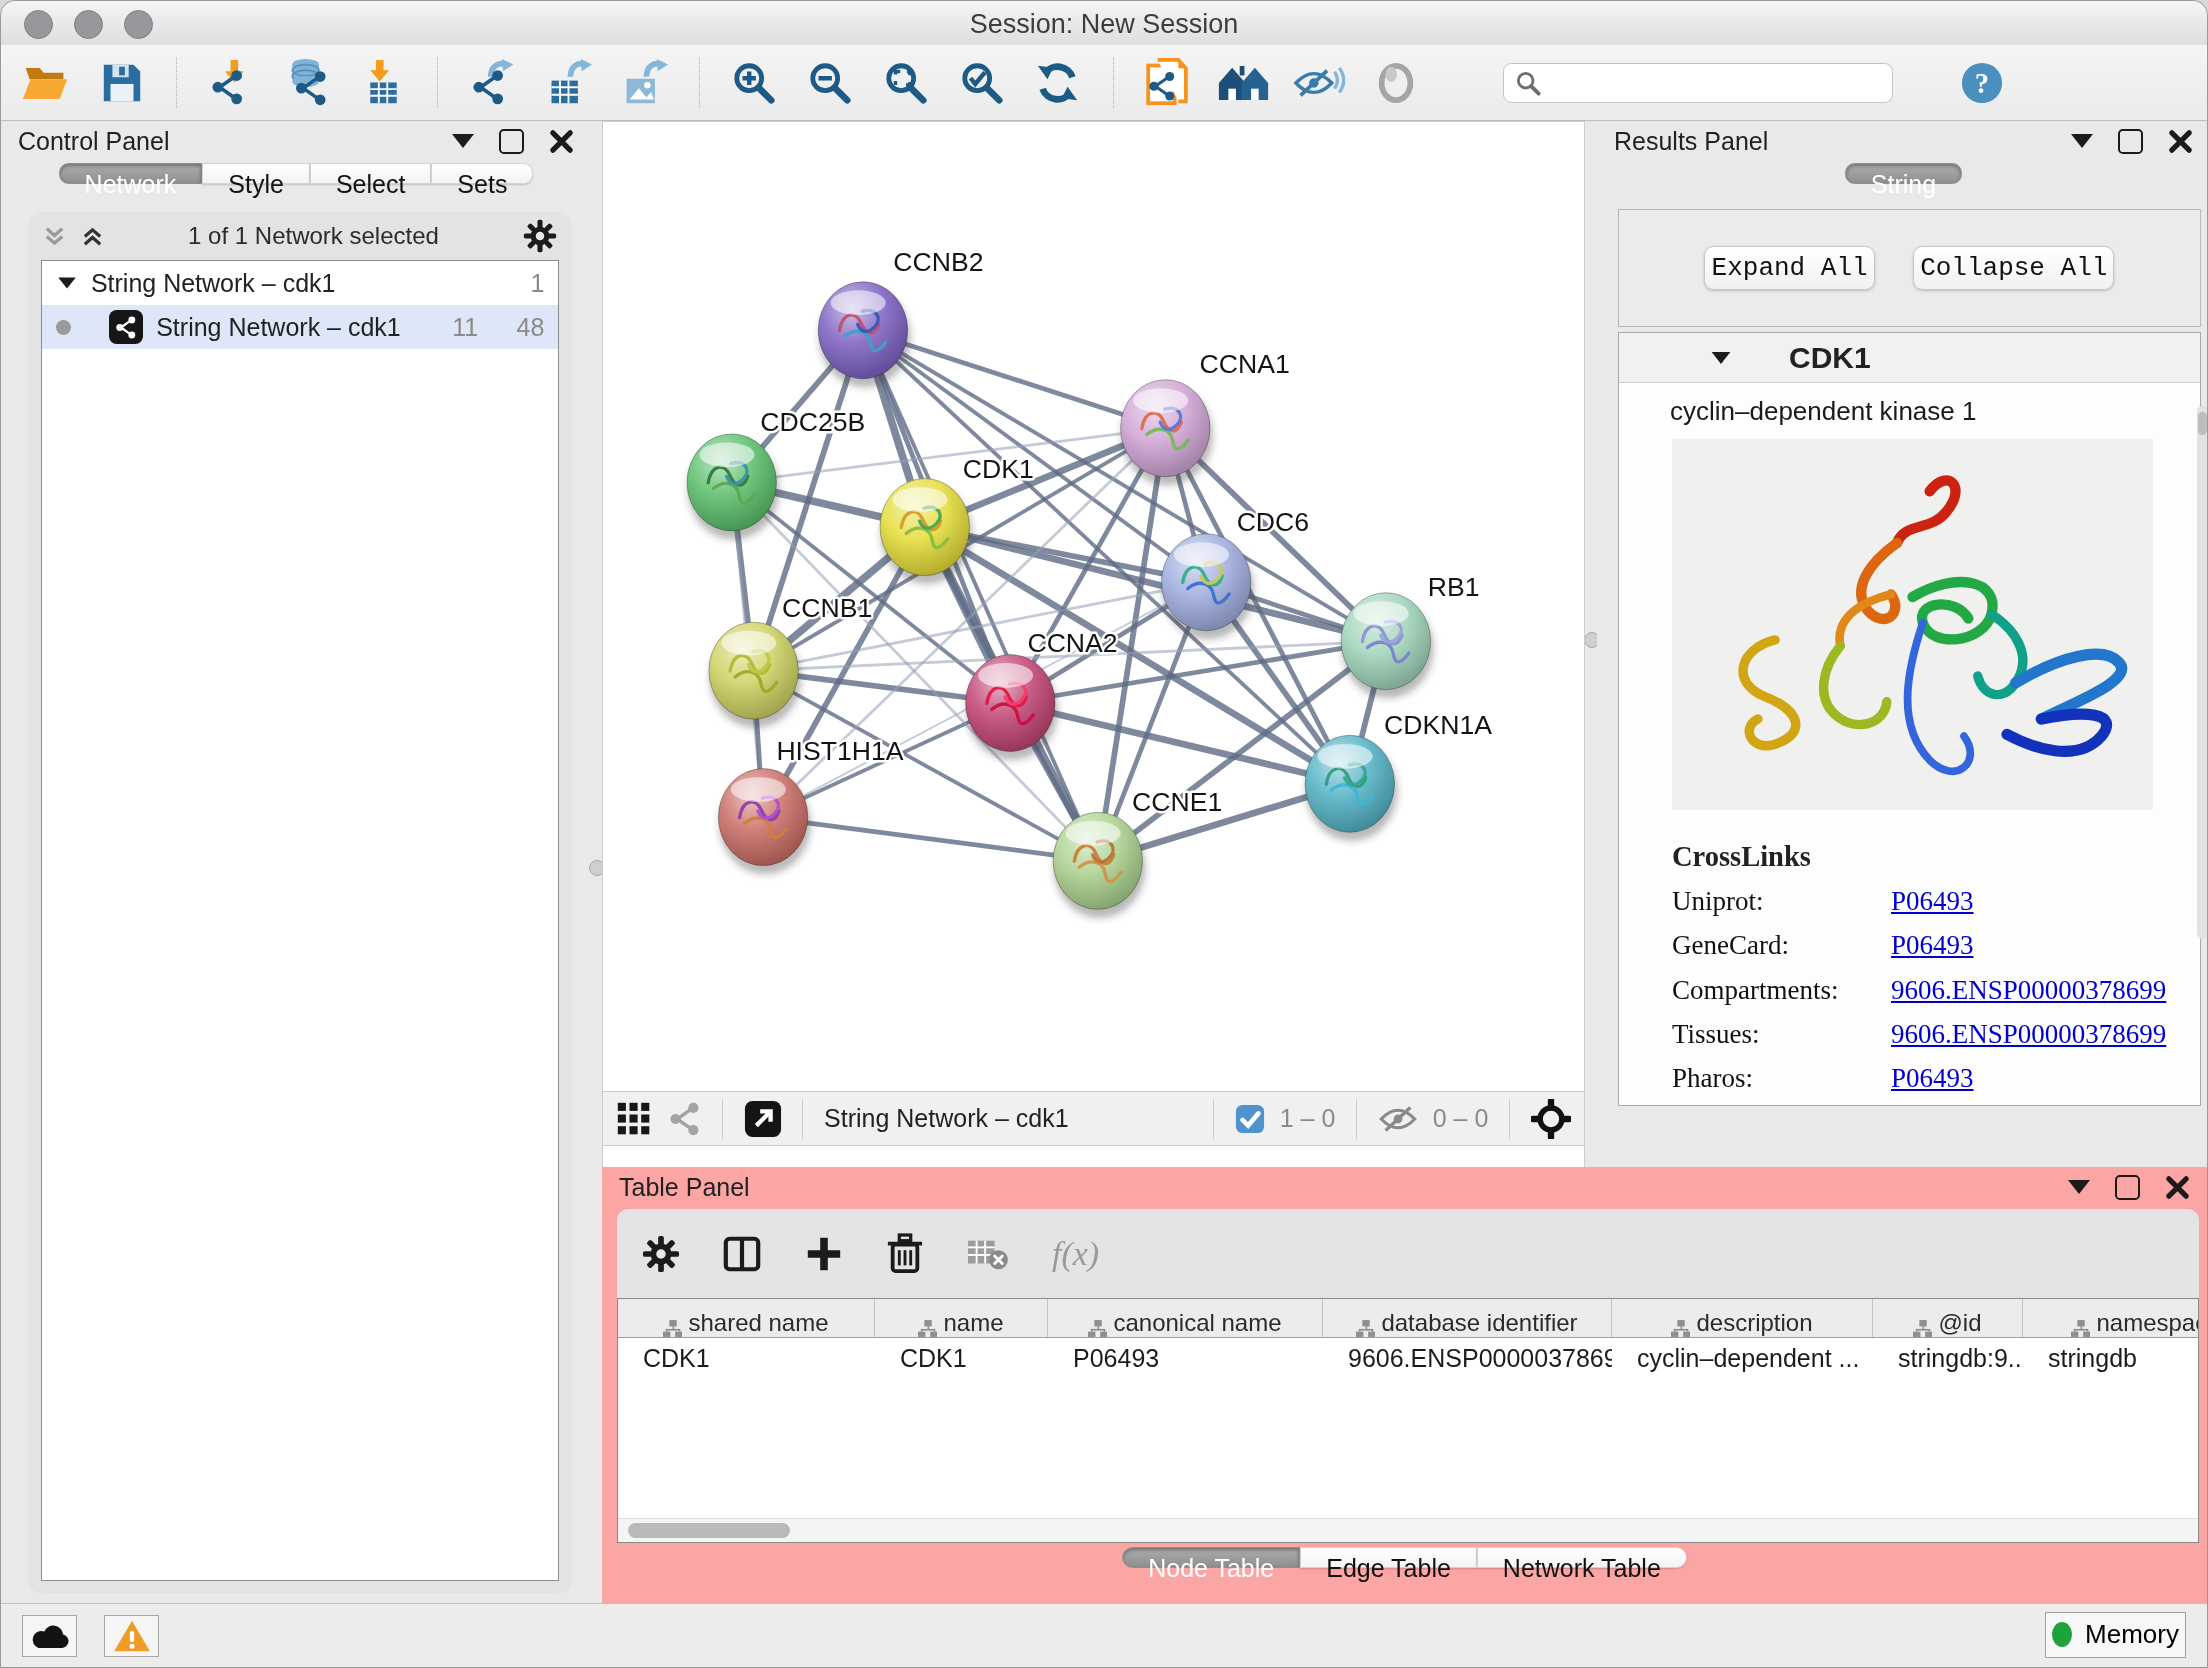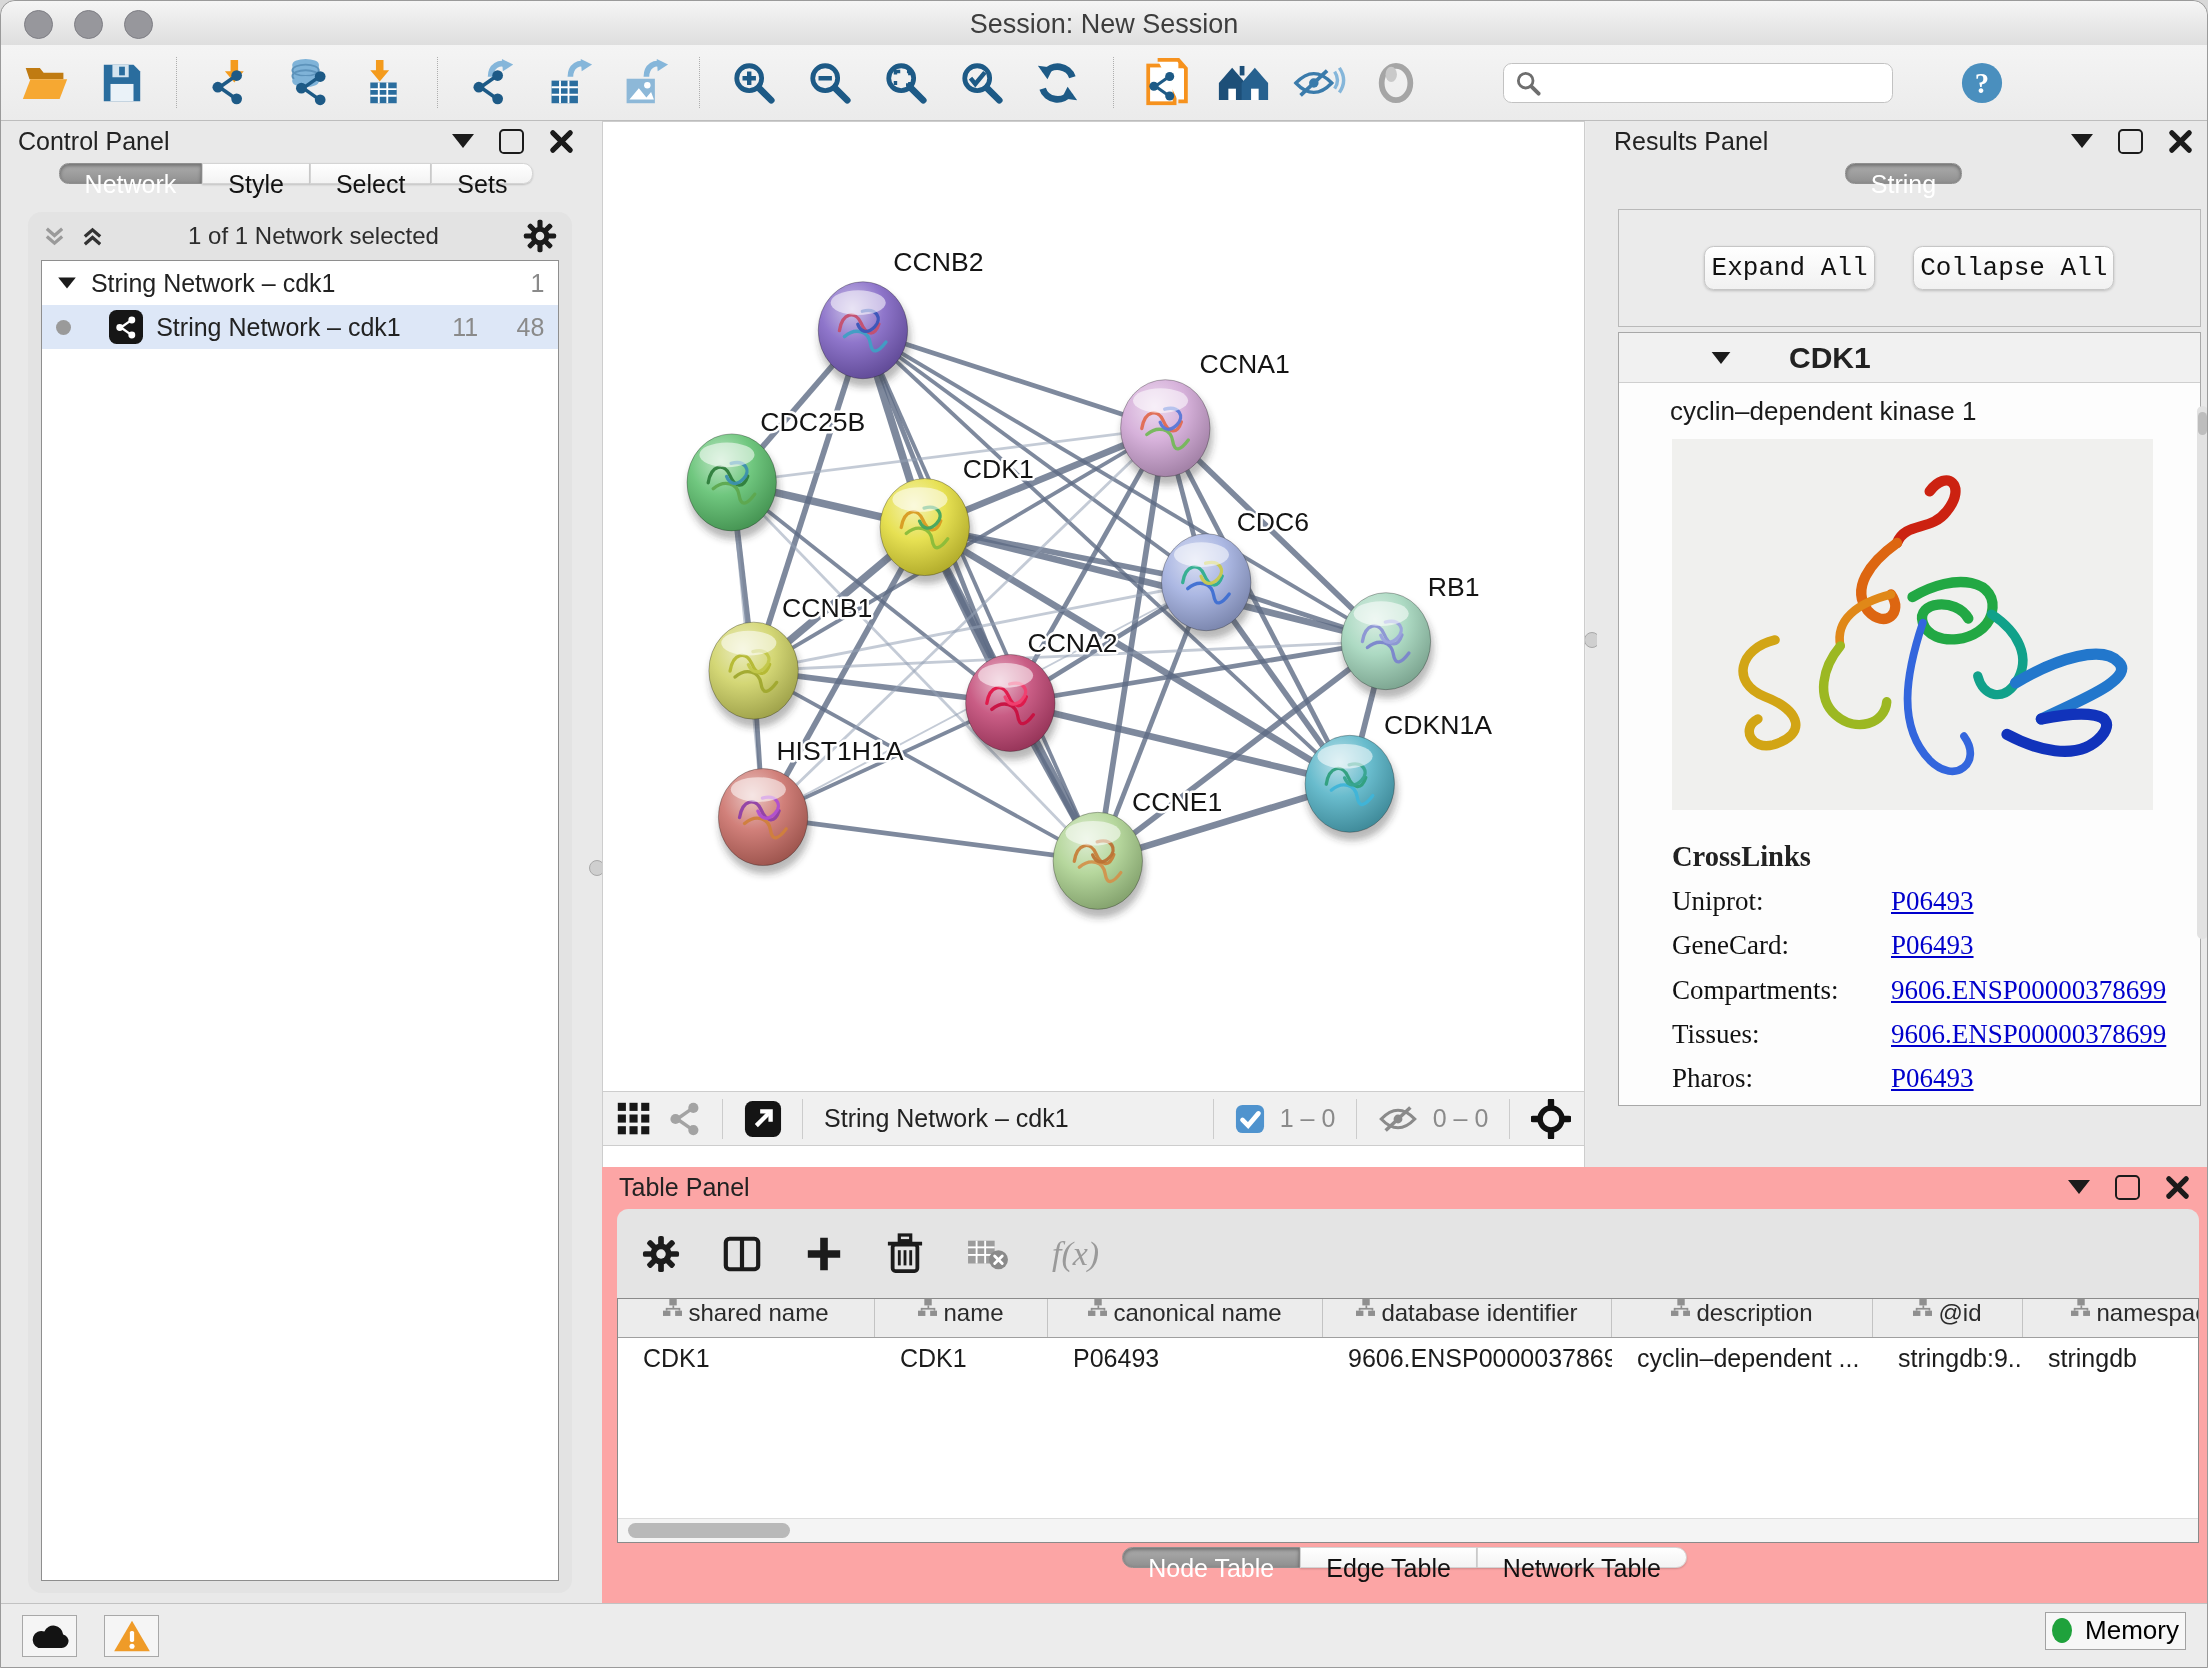--- a/index.html
+++ b/index.html
@@ -91,36 +91,36 @@
   .rscroll{position:absolute;right:1.9px;top:285px;width:11.4px;height:533px;background:#e2e2e2;border-radius:5.7px;}
   .rscroll i{position:absolute;top:5.7px;left:1px;width:9.5px;height:23px;background:#bdbdbd;border-radius:5.7px;}
   
   .tpanel{position:absolute;left:601px;top:1166px;right:0;bottom:63px;background:#fca5a5;}
   .ttool{position:absolute;left:15px;right:7.6px;top:42px;height:89px;background:#e4e4e4;
          border-radius:11.4px 11.4px 0 0;display:flex;align-items:center;padding:0 25px;gap:42px;box-sizing:border-box;}
   .fx{font-family:"Liberation Serif",serif;font-style:italic;font-size:34px;color:#9a9a9a;}
   .tblbox{position:absolute;left:15px;right:7.6px;top:131px;height:243px;background:#fff;
           border:1.9px solid #8a8a8a;overflow:hidden;}
   .thead{display:flex;background:#ececec;border-bottom:1.9px solid #9f9f9f;height:38px;}
-  .th{display:flex;align-items:flex-start;justify-content:center;gap:6px;font-size:24px;color:#2b2b2b;
+  .th{display:flex;align-items:flex-end;justify-content:center;gap:6px;font-size:24px;color:#2b2b2b;
       border-right:1px solid #c3c3c3;box-sizing:border-box;flex:none;overflow:hidden;white-space:nowrap;}
   .trow{display:flex;height:40px;align-items:center;}
   .td{padding-left:25px;font-size:25px;color:#1c1c1c;box-sizing:border-box;flex:none;
       overflow:hidden;white-space:nowrap;}
   .hscroll{position:absolute;left:0;right:0;bottom:0;height:23px;background:#f4f4f4;border-top:1px solid #ddd;}
   .hscroll i{position:absolute;left:9.5px;top:3.8px;width:162px;height:15px;background:#b9b9b9;border-radius:7.6px;}
   .ttabs{position:absolute;left:0;right:0;top:380px;display:flex;justify-content:center;}
   .ttabs .tab{border-radius:0;}
   .ttabs .tab:first-child{border-radius:11.4px 0 0 11.4px;}
   .ttabs .tab:last-child{border-radius:0 11.4px 11.4px 0;}
   
   .sbar{position:absolute;left:0;right:0;bottom:0;height:63px;background:#ececec;border-top:1px solid #c2c2c2;}
   .sbtn{position:absolute;top:10.5px;width:55px;height:42px;background:#f5f5f5;border:1.9px solid #a8a8a8;
         display:flex;align-items:center;justify-content:center;cursor:pointer;}
-  .membtn{position:absolute;right:21px;top:7.6px;width:141px;height:38px;background:#f7f7f7;
+  .membtn{position:absolute;right:21px;top:7.6px;width:141px;height:46px;background:#f7f7f7;
           border:1.9px solid #a2a2a2;display:flex;align-items:center;justify-content:flex-end;gap:13.3px;
           font-size:26px;cursor:pointer;}
   .memdot{width:25px;height:25px;border-radius:50%;}
   .ic{flex:none;}
 </style>
 </head>
 <body>
 
 <svg width="0" height="0" style="position:absolute">
   <defs>

